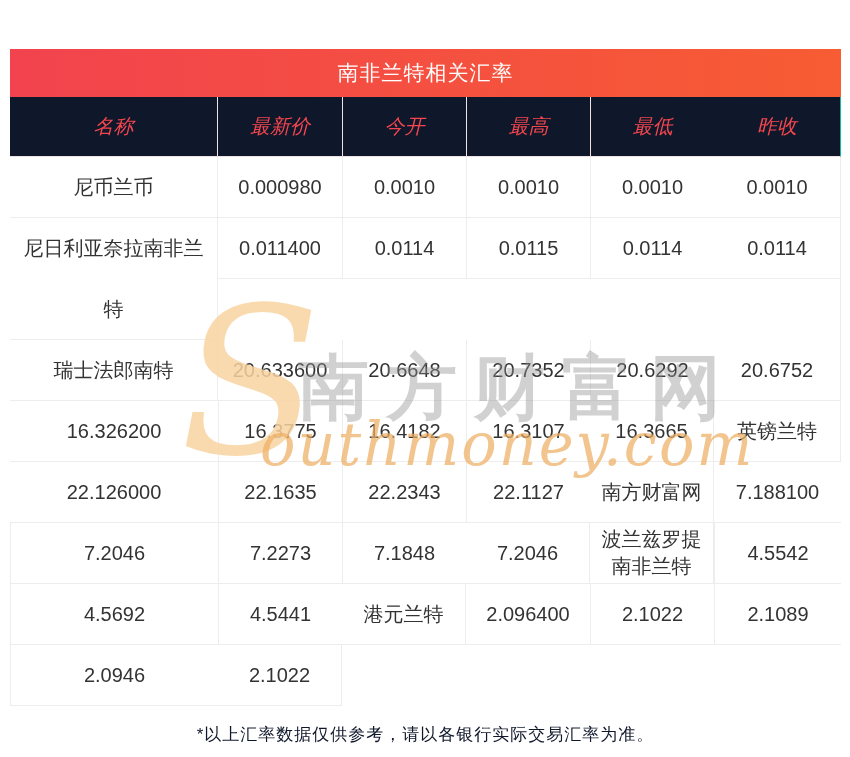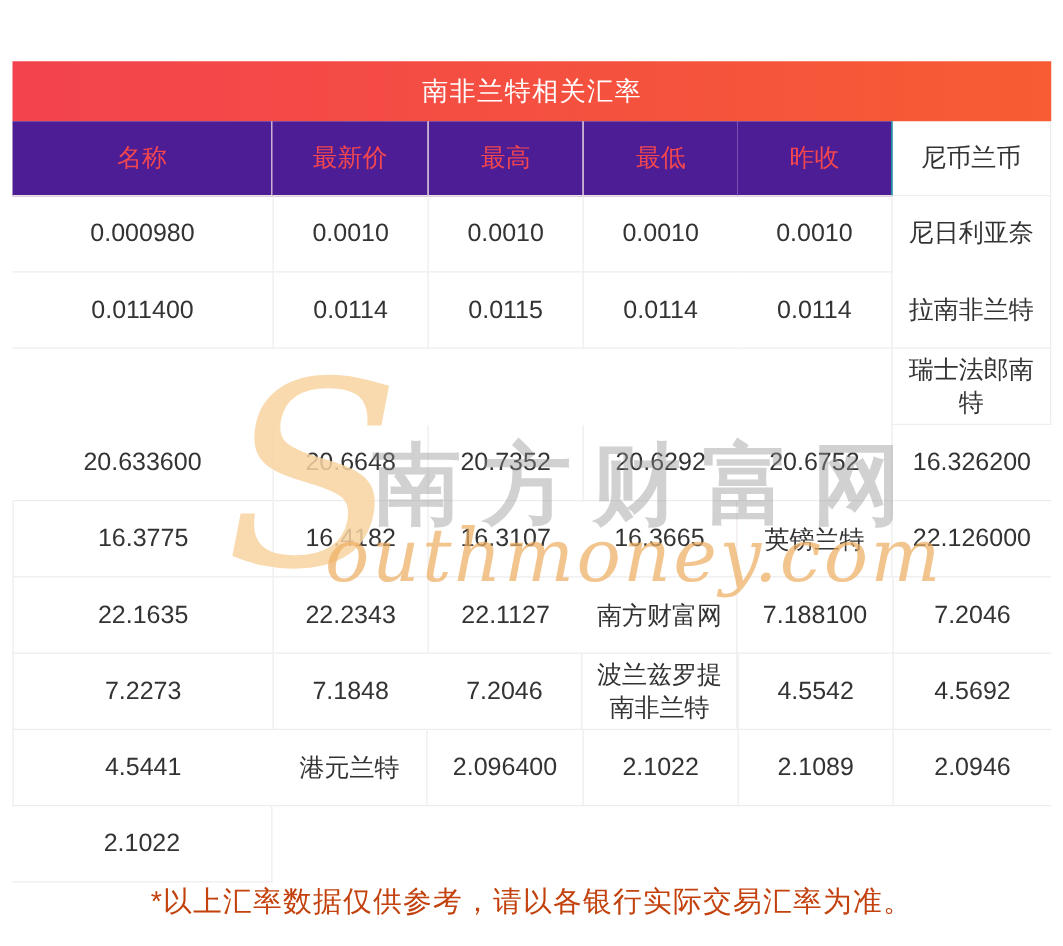--- a/index.html
+++ b/index.html
@@ -19,41 +19,42 @@
     grid-template-columns:208px 124px 124px 124px 124px 1fr;
     grid-template-rows:60px;
     grid-auto-rows:61px;
   }
   .cell,.hcell{
     box-sizing:border-box;
     display:flex;align-items:center;justify-content:center;
     font-size:20px;color:#333333;text-align:center;
   }
   .hcell{
-    background:#4c1d95;color:#f4464f;
+    background:#0f172a;color:#f4464f;
     border-bottom:1px solid #efe2e2;
+    font-style:italic;
   }
   .h0{border-right:1px solid #f2e2e2;}
   .h2,.h3,.h4{border-left:1px solid #f2e2e2;}
   .h5{border-right:1px solid #14b8a6;}
   .ncell{
     border-right:1px solid #ededed;
     border-bottom:1px solid #ededed;
     padding:0 10px;
   }
   .ncell.tall{grid-row:span 2;line-height:61px;}
   .vcell{border-bottom:1px solid #ededed;}
   .v1,.v2,.v3{border-left:1px solid #ededed;}
   .v4{border-right:1px solid #f1eaea;}
   .filler{border:none;}
   .filler.v4{border-right:1px solid #f1eaea;}
   .footnote{
-    height:30px;
+    margin-top:13px;height:30px;
     display:flex;align-items:center;justify-content:center;
-    font-size:23px;color:#c2410c;letter-spacing:1px;
+    font-size:17px;color:#0f172a;letter-spacing:1px;
   }
   .watermark{
     position:absolute;left:180px;top:308px;width:660px;height:180px;
     pointer-events:none;z-index:5;
   }
   .wm-s{
     position:absolute;left:0px;top:-28px;
     font-family:"DejaVu Serif","Liberation Serif",serif;
     font-style:italic;font-size:205px;line-height:205px;
     color:rgba(248,211,160,0.85);
@@ -73,20 +74,21 @@
 </style>
 </head>
 <body>
 
 <div class="card">
   <div class="title-bar">南非兰特相关汇率</div>
 
   <div class="grid">
     <div class="hcell h0">名称</div>
     <div class="hcell h1">最新价</div>
+    <div class="hcell h2">今开</div>
     <div class="hcell h3">最高</div>
     <div class="hcell h4">最低</div>
     <div class="hcell h5">昨收</div>
 
   <div class="cell ncell">尼币兰币</div>
       <div class="cell vcell v0">0.000980</div>
       <div class="cell vcell v1">0.0010</div>
       <div class="cell vcell v2">0.0010</div>
       <div class="cell vcell v3">0.0010</div>
       <div class="cell vcell v4">0.0010</div>

